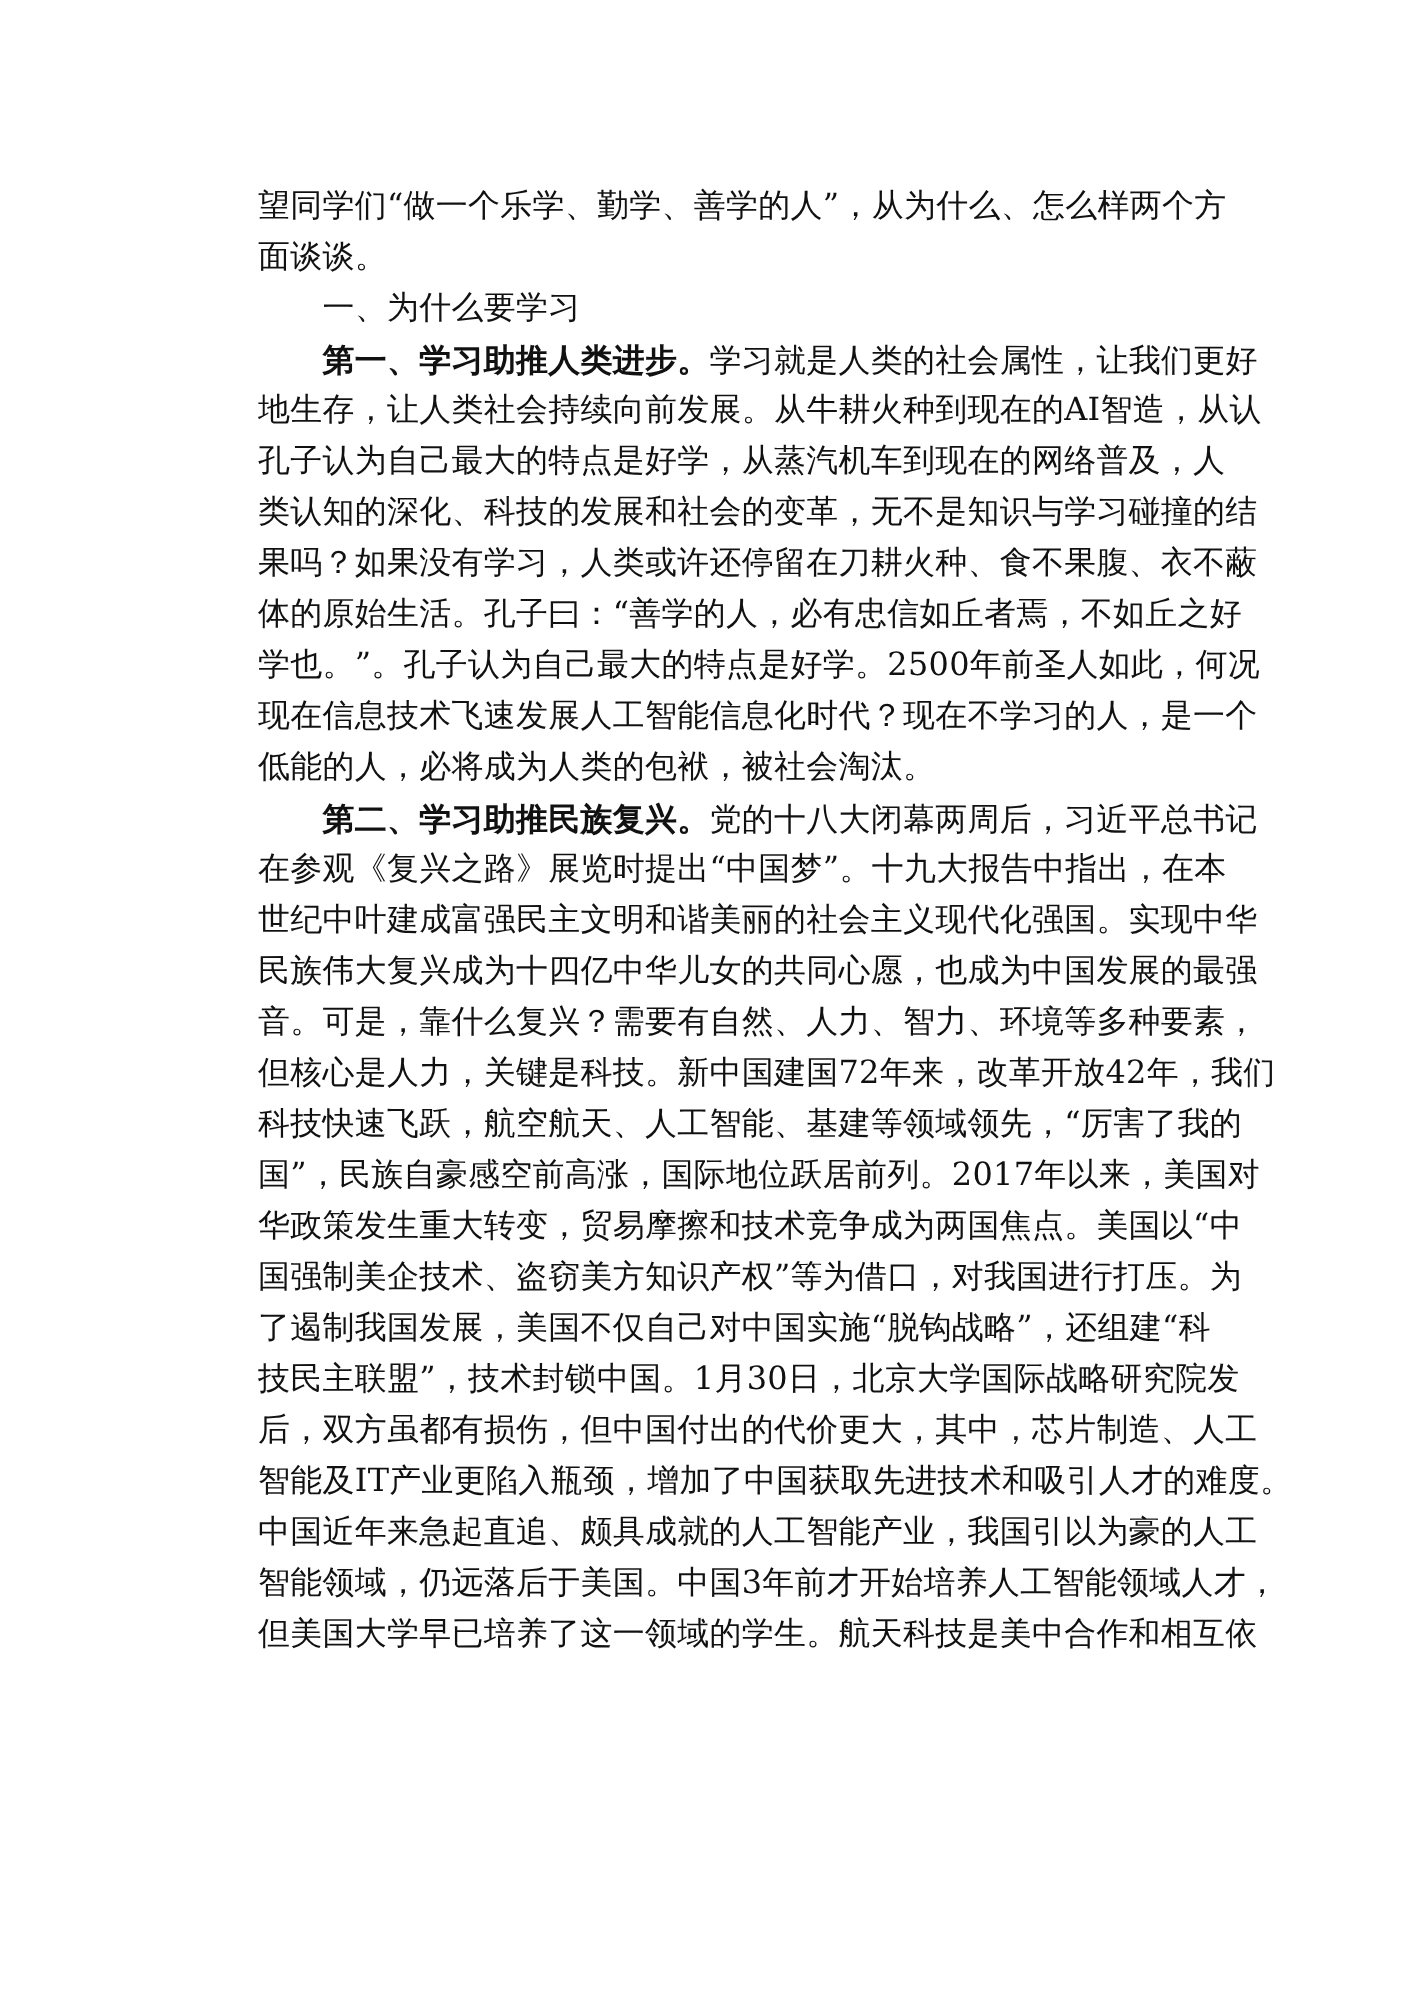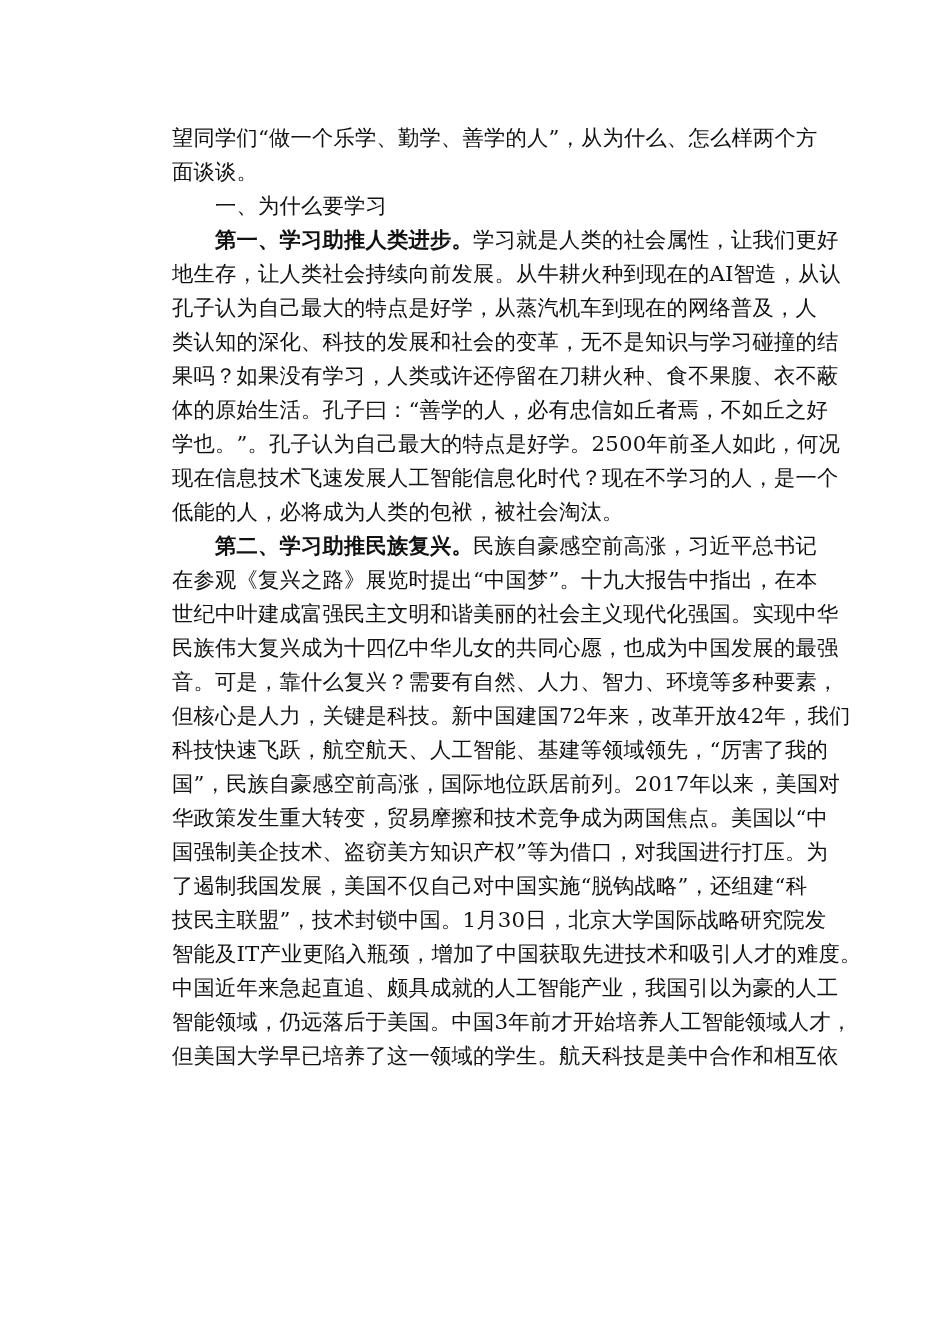--- a/index.html
+++ b/index.html
@@ -57,31 +57,32 @@
     <div class="line">孔子认为自己最大的特点是好学，从蒸汽机车到现在的网络普及，人</div>
     <div class="line">类认知的深化、科技的发展和社会的变革，无不是知识与学习碰撞的结</div>
     <div class="line">果吗？如果没有学习，人类或许还停留在刀耕火种、食不果腹、衣不蔽</div>
     <div class="line">体的原始生活。孔子曰：“善学的人，必有忠信如丘者焉，不如丘之好</div>
     <div class="line">学也。”。孔子认为自己最大的特点是好学。2500年前圣人如此，何况</div>
     <div class="line">现在信息技术飞速发展人工智能信息化时代？现在不学习的人，是一个</div>
     <div class="line">低能的人，必将成为人类的包袱，被社会淘汰。</div>
   </div>
 
   <div>
-    <div class="line indent"><span class="bold">第二、学习助推民族复兴。</span><span>民族自豪感空前高涨，习近平总书记</span></div>
+    <div class="line indent"><span class="bold">第二、学习助推民族复兴。</span><span>党的十八大闭幕两周后，习近平总书记</span></div>
     <div class="line">在参观《复兴之路》展览时提出“中国梦”。十九大报告中指出，在本</div>
     <div class="line">世纪中叶建成富强民主文明和谐美丽的社会主义现代化强国。实现中华</div>
     <div class="line">民族伟大复兴成为十四亿中华儿女的共同心愿，也成为中国发展的最强</div>
     <div class="line">音。可是，靠什么复兴？需要有自然、人力、智力、环境等多种要素，</div>
     <div class="line">但核心是人力，关键是科技。新中国建国72年来，改革开放42年，我们</div>
     <div class="line">科技快速飞跃，航空航天、人工智能、基建等领域领先，“厉害了我的</div>
     <div class="line">国”，民族自豪感空前高涨，国际地位跃居前列。2017年以来，美国对</div>
     <div class="line">华政策发生重大转变，贸易摩擦和技术竞争成为两国焦点。美国以“中</div>
     <div class="line">国强制美企技术、盗窃美方知识产权”等为借口，对我国进行打压。为</div>
     <div class="line">了遏制我国发展，美国不仅自己对中国实施“脱钩战略”，还组建“科</div>
     <div class="line">技民主联盟”，技术封锁中国。1月30日，北京大学国际战略研究院发</div>
+    <div class="line">后，双方虽都有损伤，但中国付出的代价更大，其中，芯片制造、人工</div>
     <div class="line">智能及IT产业更陷入瓶颈，增加了中国获取先进技术和吸引人才的难度。</div>
     <div class="line">中国近年来急起直追、颇具成就的人工智能产业，我国引以为豪的人工</div>
     <div class="line">智能领域，仍远落后于美国。中国3年前才开始培养人工智能领域人才，</div>
     <div class="line">但美国大学早已培养了这一领域的学生。航天科技是美中合作和相互依</div>
   </div>
 
 </div>
 
 </body></html>

